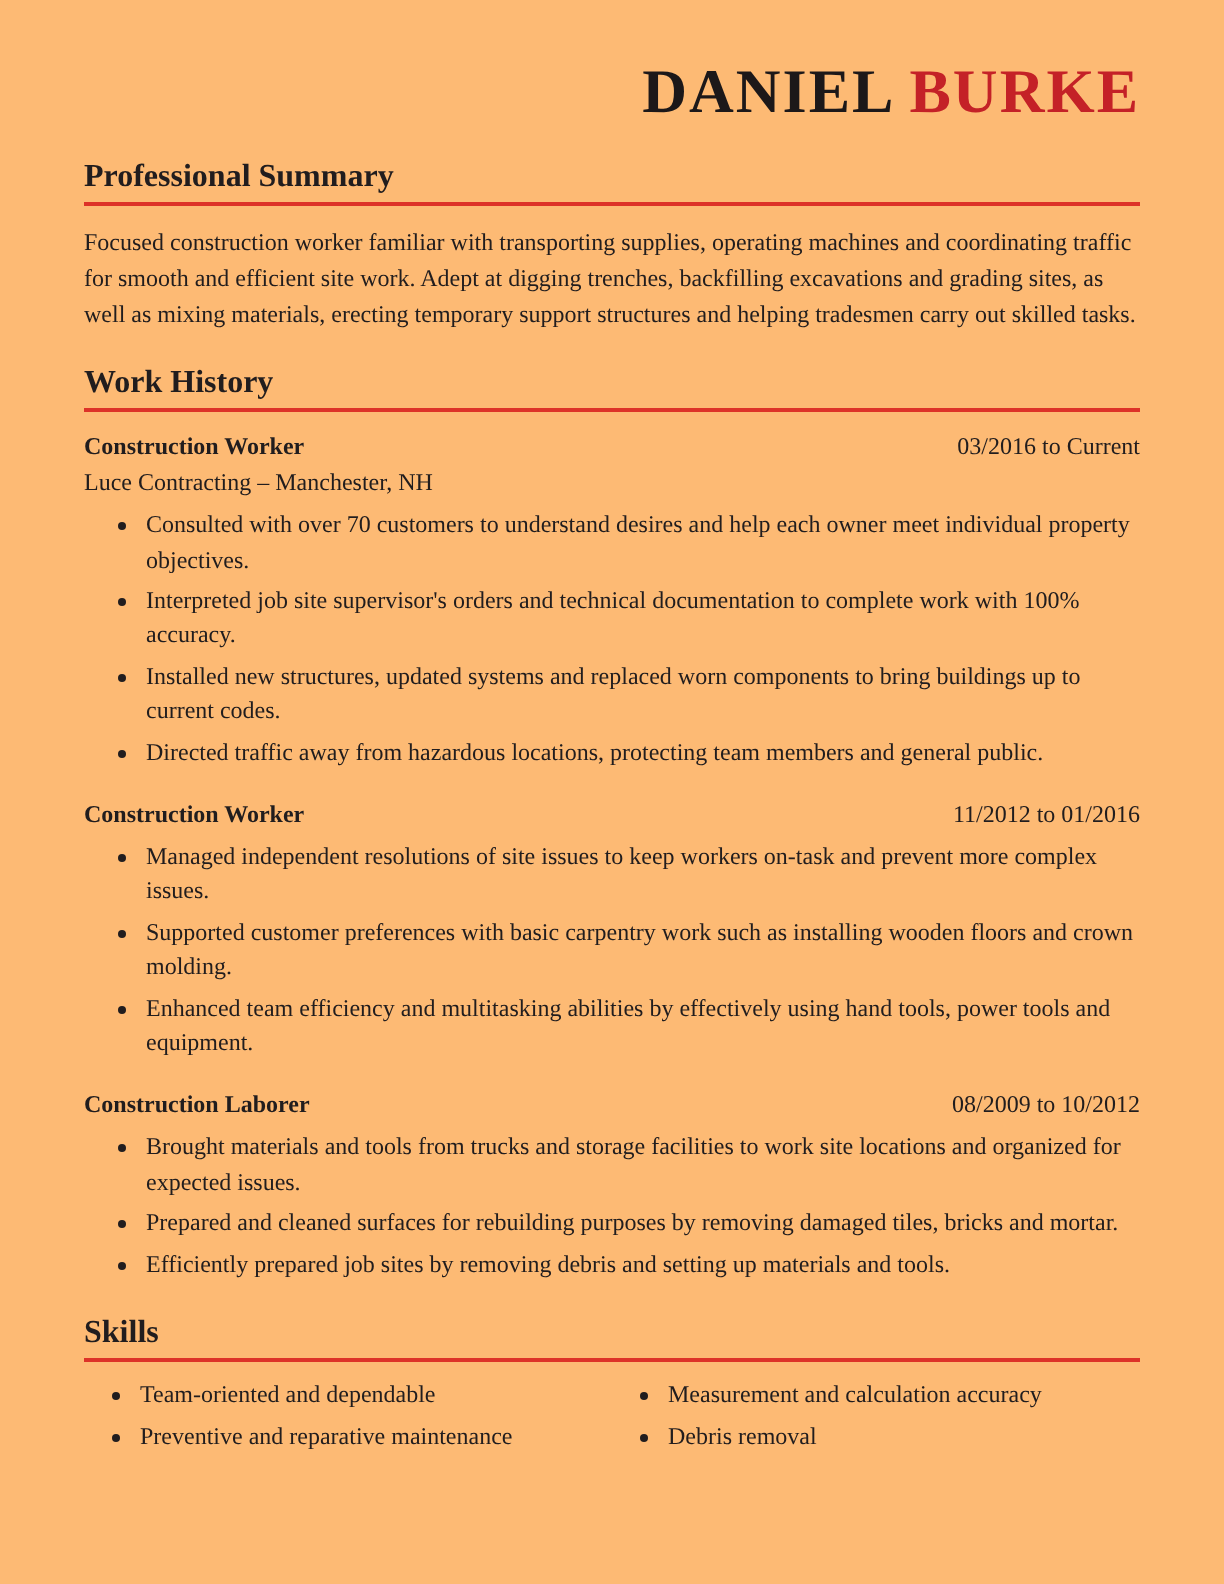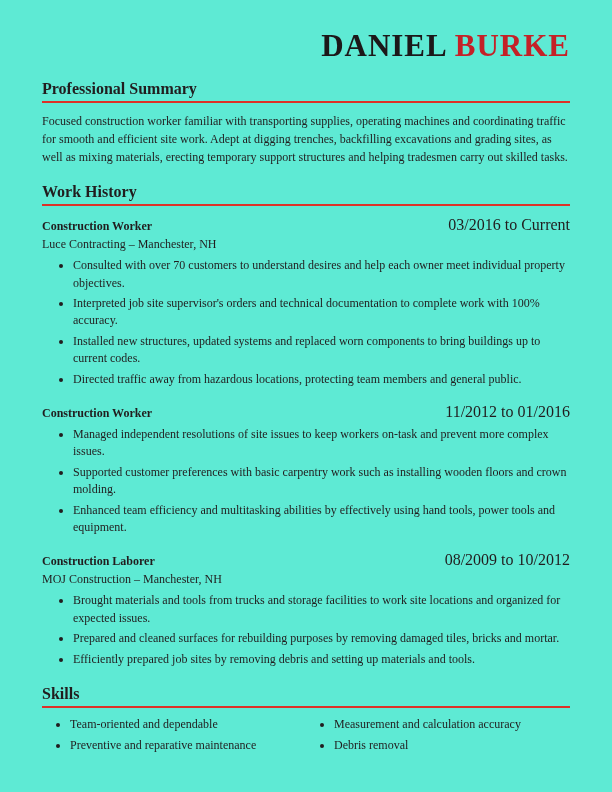--- a/index.html
+++ b/index.html
@@ -1,19 +1,19 @@
 <!DOCTYPE html>
 <html><head>
 <meta charset="utf-8">
 <style>
   * { margin:0; padding:0; box-sizing:border-box; }
   html,body { background:#ffffff; }
   .page {
     width:612px; height:792px;
-    background:#5eead4;
+    background:#fdba74;
     font-family:"Liberation Serif", serif;
     color:#211d1e;
     padding:28px 42px 0 42px;
     overflow:hidden;
   }
   .name {
     text-align:right;
     font-size:31px;
     font-weight:bold;
     letter-spacing:1px;
@@ -52,21 +52,21 @@
   }
   .job { margin-top:10px; }
   .job + .job { margin-top:15px; }
   .job-header {
     display:flex;
     justify-content:space-between;
     align-items:flex-end;
     font-size:12px;
   }
   .job-title { font-weight:bold; }
-  .job-dates { font-size:16px; }
+  .job-dates { font-size:12px; }
   .job-company { font-size:12px; margin-top:3px; }
   .bold { font-weight:normal; }
   ul.bullets {
     margin-top:5px;
     padding-left:31px;
     font-size:12px;
     line-height:1.45;
   }
   ul.bullets li { margin-bottom:3px; }
   .skills-grid {
@@ -123,24 +123,20 @@
         <li>Supported customer preferences with basic carpentry work such as installing wooden floors and crown molding.</li>
         <li>Enhanced team efficiency and multitasking abilities by effectively using hand tools, power tools and equipment.</li>
       </ul>
     </div>
 
     <div class="job">
       <div class="job-header">
         <span class="job-title">Construction Laborer</span>
         <span class="job-dates">08/2009 to 10/2012</span>
       </div>
-      <div class="job-company">
-        <span class="bold">MOJ Construction</span>
-        <span>– Manchester, NH</span>
-      </div>
       <ul class="bullets">
         <li>Brought materials and tools from trucks and storage facilities to work site locations and organized for expected issues.</li>
         <li>Prepared and cleaned surfaces for rebuilding purposes by removing damaged tiles, bricks and mortar.</li>
         <li>Efficiently prepared job sites by removing debris and setting up materials and tools.</li>
       </ul>
     </div>
   </div>
 
   <div class="section">
     <div class="section-heading">Skills</div>

